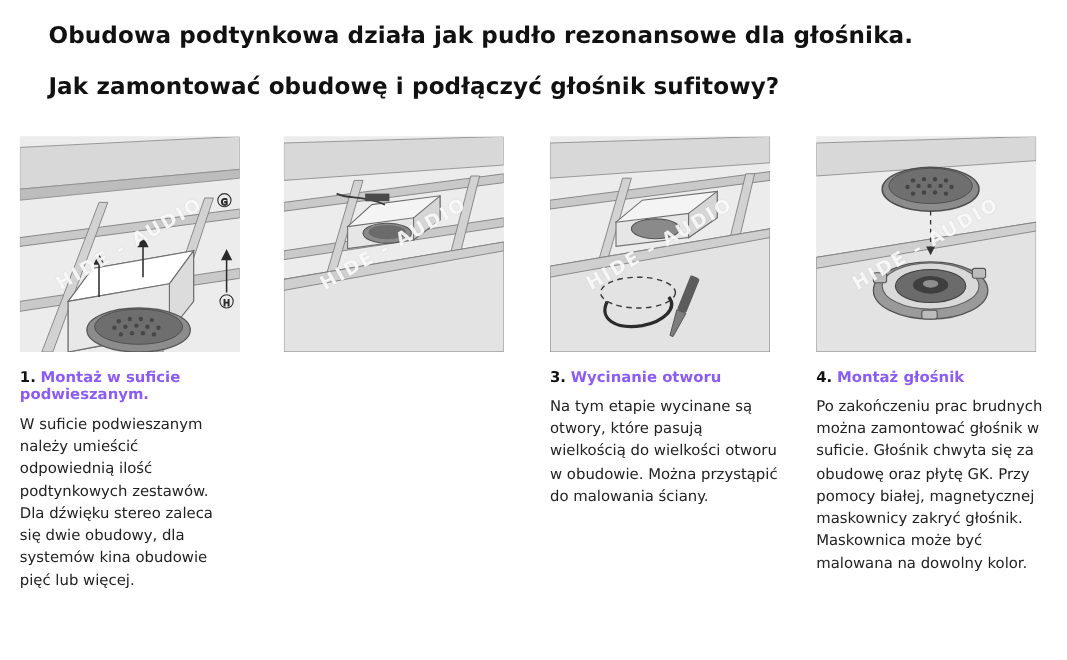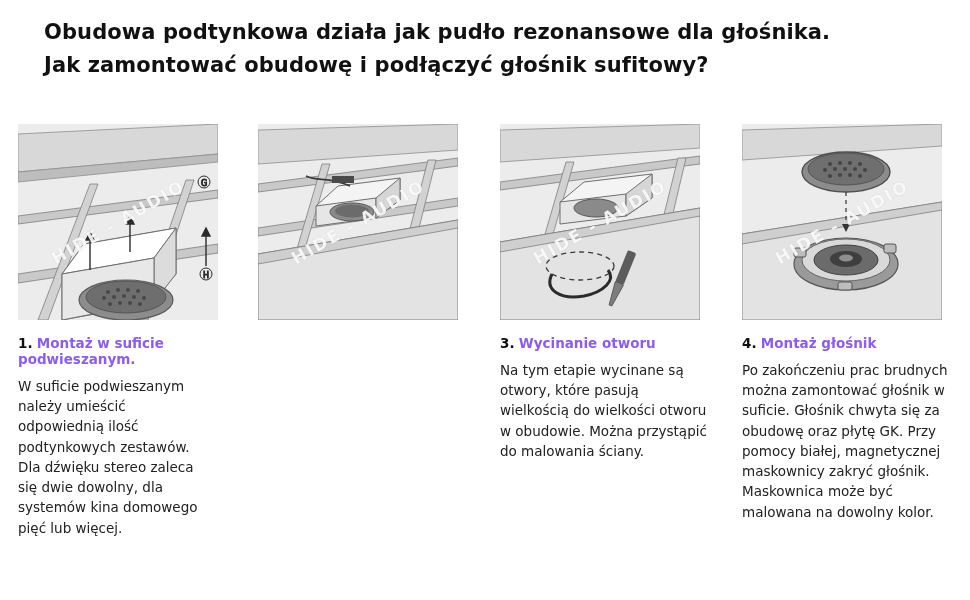--- a/index.html
+++ b/index.html
@@ -20,21 +20,21 @@
     position: absolute;
     left: 44px; top: 22px;
     width: 880px;
   }
   .heading {
     font-size: 21px;
     font-weight: bold;
     letter-spacing: 0.1px;
     color: #111111;
     line-height: 1.0;
-    margin-bottom: 12px;
+    margin-bottom: 25px;
     white-space: nowrap;
   }
   .heading.second { margin-bottom: 0; }
 
   .panels {
     position: absolute;
     left: 0; top: 124px;
     width: 970px;
     display: flex;
     gap: 0;
@@ -153,21 +153,21 @@
               <text x="185" y="154" font-size="8" fill="#2b2b2b" font-family="DejaVu Sans">H</text>
             <circle cx="186" cy="58" r="6"></circle>
               <text x="183" y="62" font-size="8" fill="#2b2b2b" font-family="DejaVu Sans">G</text>
           </g>
         </svg>
         <div class="wm">HIDE - AUDIO</div>
       </div>
       <div class="caption">
         <span class="cap-num">1.</span>
         <span class="cap-title">Montaż w suficie podwieszanym.</span>
-        <div class="cap-body">W suficie podwieszanym należy umieścić odpowiednią ilość podtynkowych zestawów. Dla dźwięku stereo zaleca się dwie dowolny, dla systemów kina domowego pięć lub więcej.</div>
+        <div class="cap-body">W suficie podwieszanym należy umieścić odpowiednią ilość podtynkowych zestawów. Dla dźwięku stereo zaleca się dwie obudowy, dla systemów kina obudowie pięć lub więcej.</div>
       </div>
     </div>
 
     <div class="panel panel-2">
       <div class="figure">
         <svg width="200" height="196" viewBox="0 0 200 196" xmlns="http://www.w3.org/2000/svg">
           <rect x="0" y="0" width="200" height="196" fill="#ececec"></rect>
           <polygon points="0,6 200,0 200,26 0,40" fill="#d8d8d8" stroke="#8e8e8e" stroke-width="0.8"></polygon>
 
           <polygon points="0,60 200,34 200,42 0,68" fill="#c9c9c9" stroke="#7d7d7d" stroke-width="0.8"></polygon>

